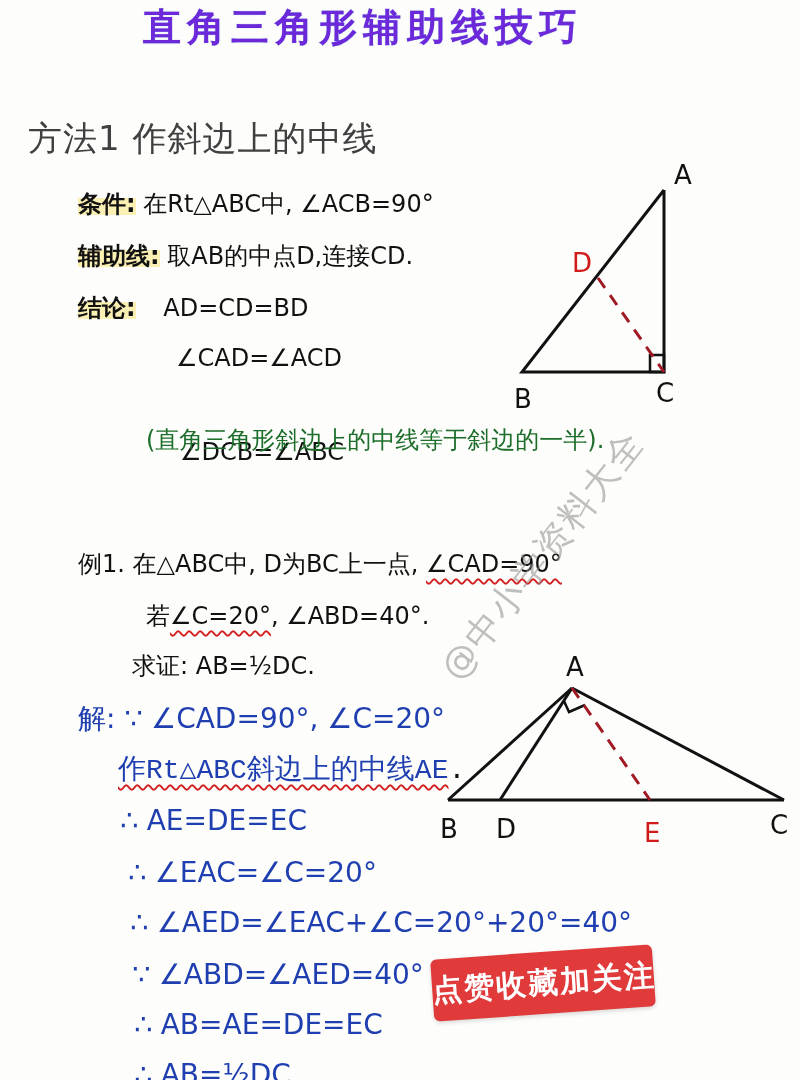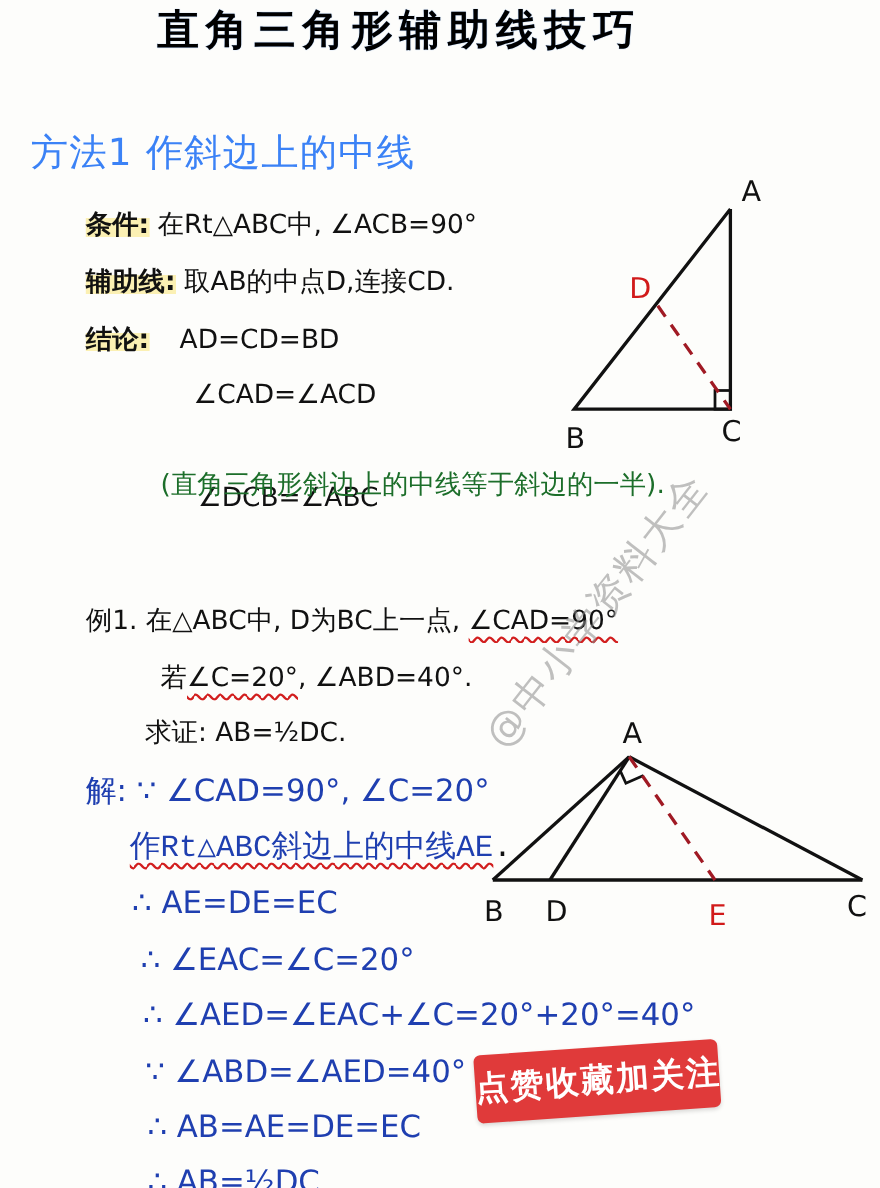--- a/index.html
+++ b/index.html
@@ -4,25 +4,25 @@
 <style>
   html, body { margin:0; padding:0; }
   body {
     width:800px; height:1080px; overflow:hidden; position:relative;
     background:#fdfdfb;
     font-family:"DejaVu Sans", sans-serif;
   }
   .abs { position:absolute; white-space:nowrap; }
   .title {
     left:0; width:726px; top:2px; text-align:center;
-    font-size:38px; font-weight:bold; color:#000000; letter-spacing:6px;
+    font-size:38px; font-weight:bold; color:#6d28d9; letter-spacing:6px;
     text-shadow:0 0 1px #7aa8e8;
   }
   .method {
-    left:28px; top:116px; font-size:34px; color:#3b82f6; letter-spacing:1px;
+    left:28px; top:116px; font-size:34px; color:#404040; letter-spacing:1px;
   }
   .hw { font-size:24px; color:#111; }
   .hl { background:linear-gradient(transparent 30%, #fbf0b3 30%, #fbf0b3 90%, transparent 90%); font-weight:bold; }
   .green { color:#1c6e2a; font-size:24px; }
   .blue { color:#1f3fb0; font-size:28px; }
   .wavy { text-decoration: underline wavy #d21f1f; text-underline-offset:6px; text-decoration-thickness:2px; }
   .badge {
     left:432px; top:952px; width:222px; height:62px;
     background:#e03a3a; border-radius:6px; transform:rotate(-4deg);
     color:#fff; font-size:30px; font-weight:bold; text-align:center; line-height:62px;

